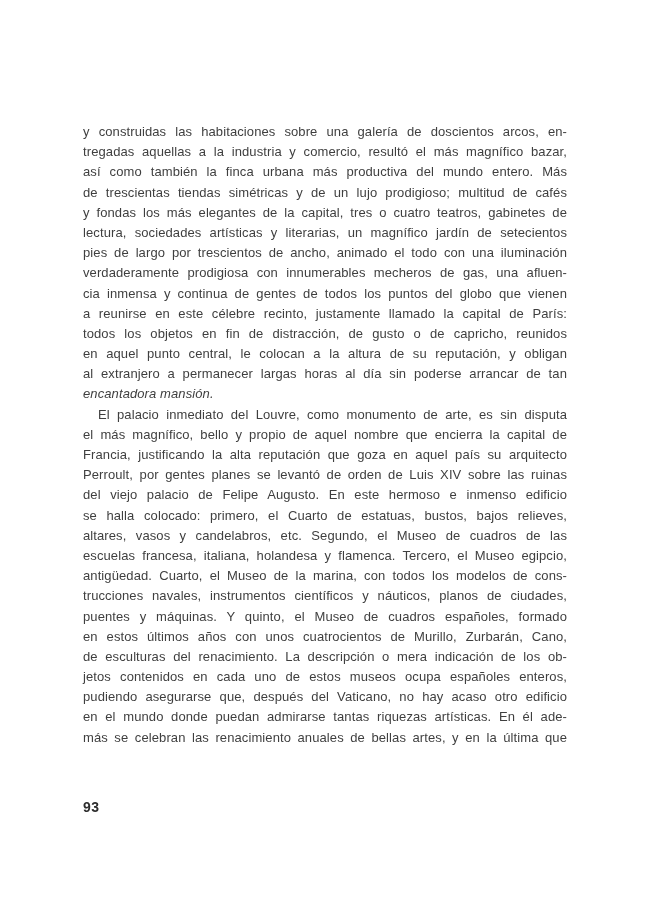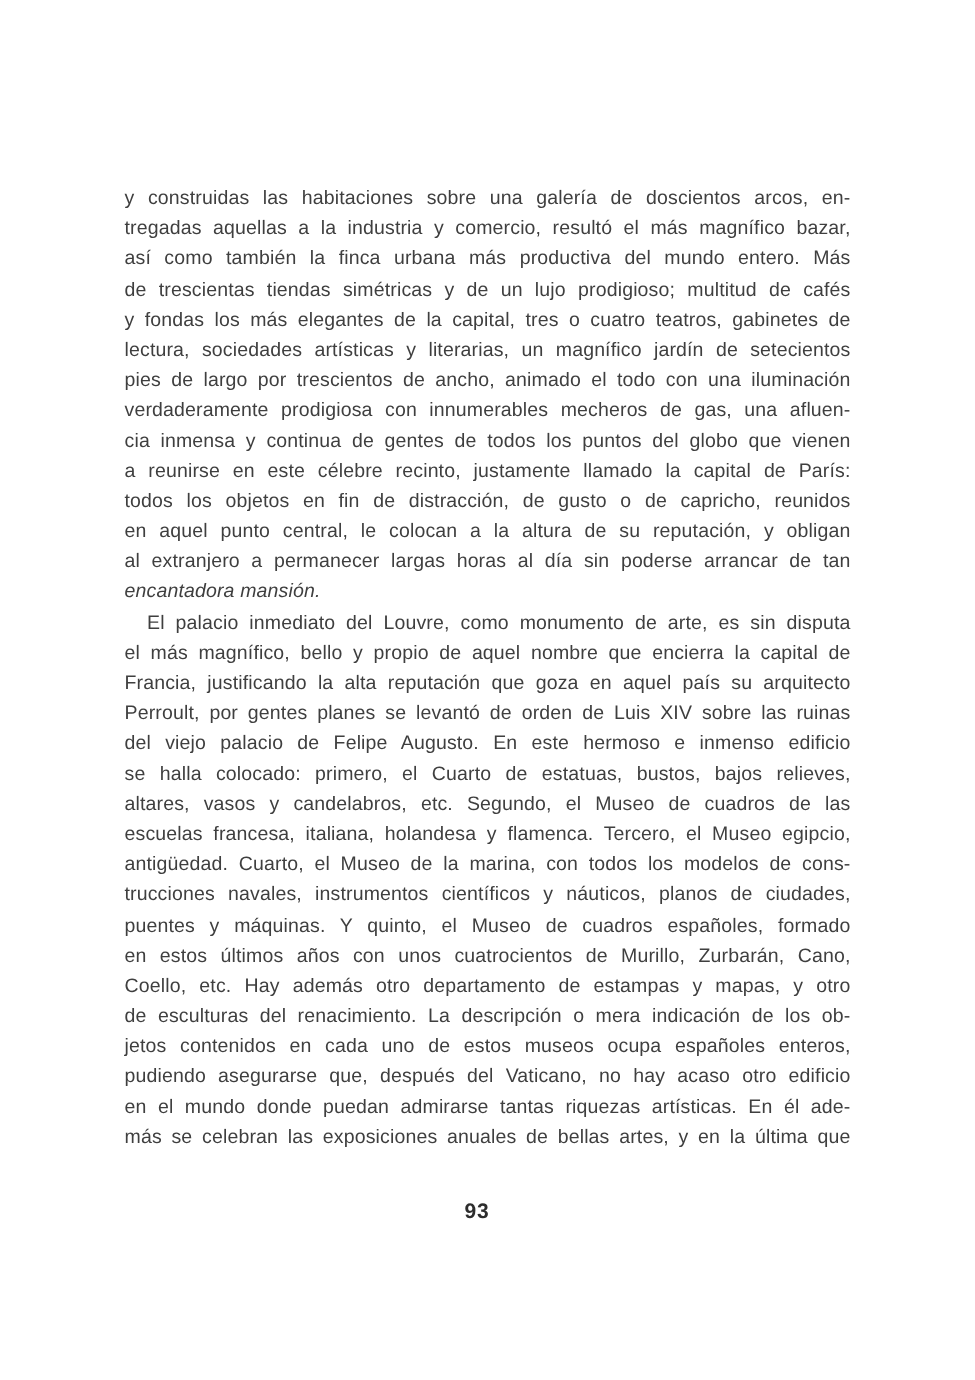--- a/index.html
+++ b/index.html
@@ -34,21 +34,21 @@
     font-style: italic;
   }
   .line.indent {
     text-indent: 15px;
   }
   .page-number {
     position: absolute;
     left: 83px;
     top: 799px;
     width: 470px;
-    text-align: center;
+    text-align: left;
     font-size: 14px;
     font-weight: 700;
     color: #2d2d2d;
     letter-spacing: 0.5px;
   }
 </style>
 </head>
 <body>
 
 <div class="page">
@@ -72,21 +72,20 @@
       <div class="line">Francia, justificando la alta reputación que goza en aquel país su arquitecto</div>
       <div class="line">Perroult, por gentes planes se levantó de orden de Luis XIV sobre las ruinas</div>
       <div class="line">del viejo palacio de Felipe Augusto. En este hermoso e inmenso edificio</div>
       <div class="line">se halla colocado: primero, el Cuarto de estatuas, bustos, bajos relieves,</div>
       <div class="line">altares, vasos y candelabros, etc. Segundo, el Museo de cuadros de las</div>
       <div class="line">escuelas francesa, italiana, holandesa y flamenca. Tercero, el Museo egipcio,</div>
       <div class="line">antigüedad. Cuarto, el Museo de la marina, con todos los modelos de cons-</div>
       <div class="line">trucciones navales, instrumentos científicos y náuticos, planos de ciudades,</div>
       <div class="line">puentes y máquinas. Y quinto, el Museo de cuadros españoles, formado</div>
       <div class="line">en estos últimos años con unos cuatrocientos de Murillo, Zurbarán, Cano,</div>
-      <div class="line">Coello, etc. Hay además otro departamento de estampas y mapas, y otro</div>
       <div class="line">de esculturas del renacimiento. La descripción o mera indicación de los ob-</div>
       <div class="line">jetos contenidos en cada uno de estos museos ocupa españoles enteros,</div>
       <div class="line">pudiendo asegurarse que, después del Vaticano, no hay acaso otro edificio</div>
       <div class="line">en el mundo donde puedan admirarse tantas riquezas artísticas. En él ade-</div>
-      <div class="line">más se celebran las exposiciones anuales de bellas artes, y en la última que</div>
+      <div class="line">más se celebran las renacimiento anuales de bellas artes, y en la última que</div>
     </div>
   <div class="page-number">93</div>
 </div>
 
 </body></html>

